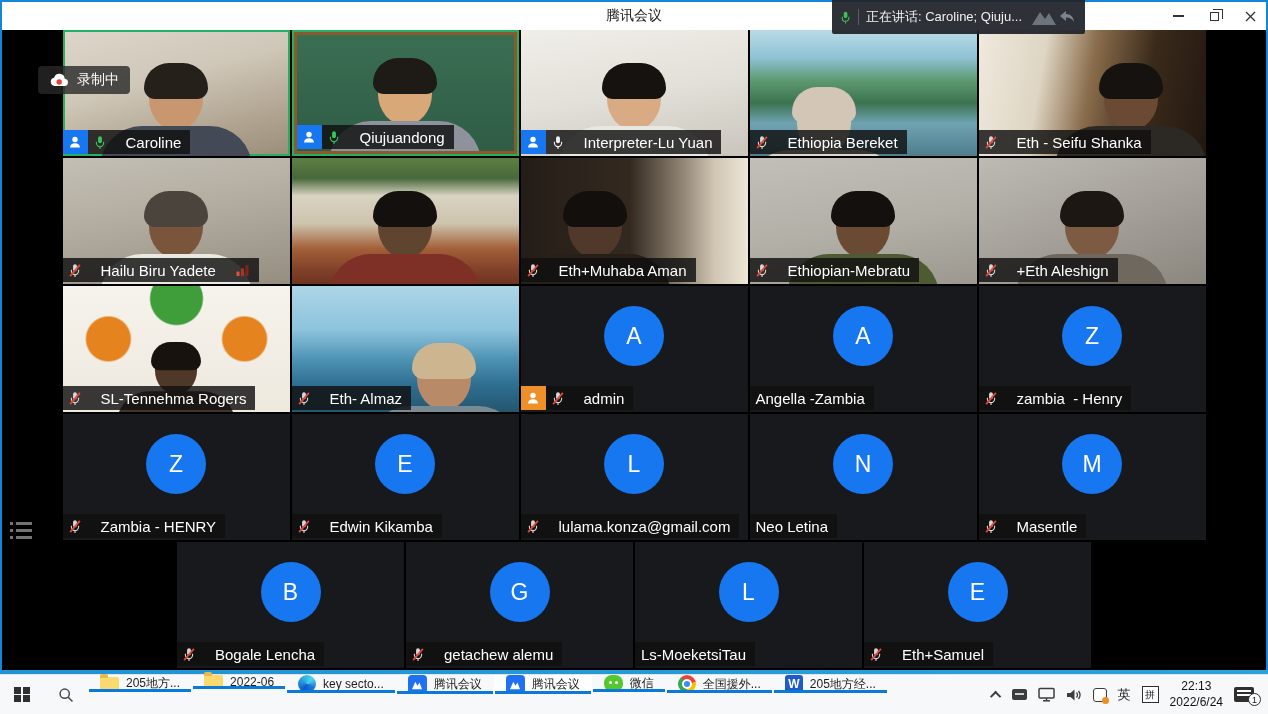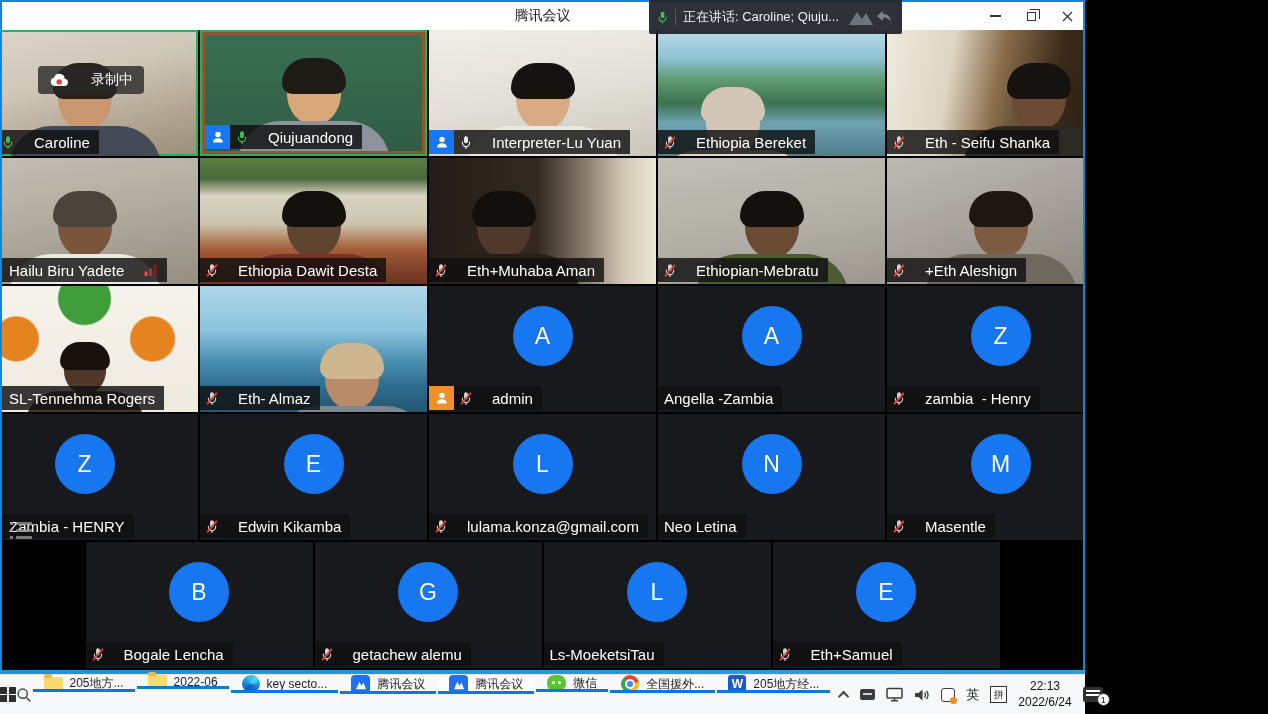--- a/index.html
+++ b/index.html
@@ -1,19 +1,19 @@
 <!DOCTYPE html>
 <html><head>
 <meta charset="utf-8">
 <title>腾讯会议</title>
 <style>
   *{margin:0;padding:0;box-sizing:border-box}
   html,body{width:1268px;height:714px;overflow:hidden;background:#000;
     font-family:"Liberation Sans","DejaVu Sans",sans-serif}
-  .screen{position:relative;width:1085px;height:714px}
+  .screen{position:relative;width:1268px;height:714px}
 
   
   .top-accent{height:2px;background:#1286d8}
   .titlebar{position:relative;height:28px;background:#ffffff;display:flex;align-items:center;justify-content:center}
   .app-title{font-size:14px;color:#1a1a1a}
   .controls{position:absolute;right:0;top:0;height:28px;display:flex}
   .ctrl{width:36px;height:28px;display:flex;align-items:center;justify-content:center;cursor:default}
   .min-glyph{width:11px;height:1.5px;background:#333}
   .restore-glyph{width:9px;height:9px;border:1.2px solid #333;position:relative;background:#fff}
   .restore-glyph::before{content:"";position:absolute;top:-4px;left:2px;width:9px;height:9px;border-top:1.2px solid #333;border-right:1.2px solid #333}
@@ -69,21 +69,21 @@
   
   .name-tag{position:absolute;left:0;bottom:2px;display:flex;align-items:stretch;height:24px;z-index:5;color:#fff;font-size:15px}
   .badge{width:25px;display:flex;align-items:center;justify-content:center}
   .badge.member{background:#1677f0}
   .badge.host{background:#ef8f2a}
   .tag-main{background:rgba(16,16,16,.82);display:flex;align-items:center;gap:20px;padding:0 9px 0 6px}
   .pname{white-space:pre}
 
   
   .rec-badge{position:absolute;left:38px;top:66px;z-index:70;background:rgba(40,40,40,.8);border-radius:4px;
-    display:flex;align-items:center;gap:22px;padding:5px 11px;color:#fff;font-size:14px}
+    display:flex;align-items:center;gap:8px;padding:5px 11px;color:#fff;font-size:14px}
   .list-icon{position:absolute;left:10px;top:522px;z-index:70;display:flex;flex-direction:column;gap:4px;opacity:.75}
   .list-icon .li-row{display:flex;align-items:center;gap:3px}
   .list-icon .li-dot{width:3px;height:3px;background:#9a9a9a}
   .list-icon .li-bar{width:16px;height:3px;background:#9a9a9a}
 
   
   .taskbar{height:40px;background:#f7f8f9;display:flex;align-items:stretch;border-top:1px solid #e3e5e8}
   .tb-btn{width:44px;display:flex;align-items:center;justify-content:center}
   .win-logo{display:grid;grid-template-columns:7px 7px;grid-template-rows:7px 7px;gap:1.5px}
   .win-logo i{background:#2f2f2f}
@@ -305,31 +305,20 @@
                 <rect x="5" y="4.5" width="3" height="7.5" rx="0.5" fill="#a93527"></rect>
                 <rect x="9.5" y="1" width="3" height="11" rx="0.5" fill="#7e241a"></rect>
               </svg>
             </span>
           </div>
         </div>
         <div class="tile bg-crowd">
           <div class="sil">
             <div class="head"></div>
             <div class="body"></div>
-          </div>
-          <div class="name-tag">
-            <span class="tag-main">
-              <svg width="12" height="15" viewBox="0 0 16 19">
-                <rect x="5.4" y="1.2" width="5.2" height="9.2" rx="2.6" fill="#d6d6d6"></rect>
-                <path d="M3.2 8.6v1.6a4.8 4.8 0 0 0 9.6 0V8.6" fill="none" stroke="#d6d6d6" stroke-width="1.5"></path>
-                <line x1="8" y1="15.4" x2="8" y2="18" stroke="#d6d6d6" stroke-width="1.5"></line>
-                <line x1="1.5" y1="17" x2="14.5" y2="2" stroke="#e0493a" stroke-width="2.4"></line>
-              </svg>
-              <span class="pname">Ethiopia Dawit Desta</span>
-            </span>
           </div>
         </div>
         <div class="tile bg-darkoffice pose-left">
           <div class="sil">
             <div class="head"></div>
             <div class="body"></div>
           </div>
           <div class="name-tag">
             <span class="tag-main">
               <svg width="12" height="15" viewBox="0 0 16 19">

